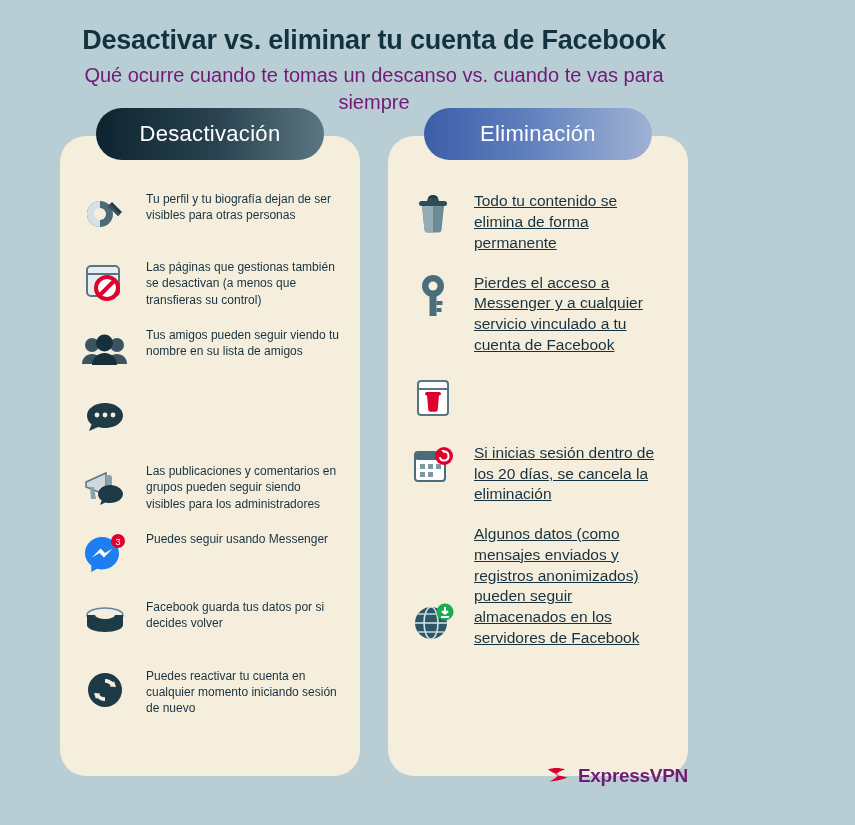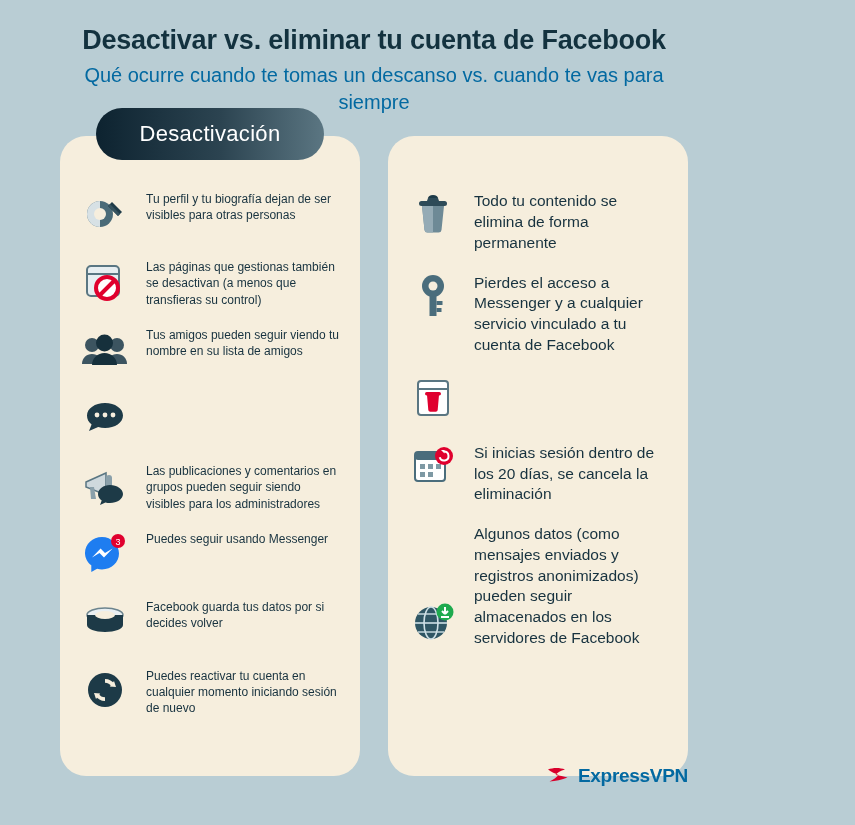--- a/index.html
+++ b/index.html
@@ -26,21 +26,21 @@
   .title {
     font-size: 27px;
     font-weight: bold;
     color: #13323f;
     letter-spacing: -0.2px;
     margin: 0 0 6px 0;
     line-height: 1.2;
   }
   .subtitle {
     font-size: 20px;
-    color: #0369a1;
+    color: #701a75;
     line-height: 1.35;
     margin: 0 auto;
     max-width: 620px;
     font-weight: normal;
   }
   .columns {
     display: flex;
     justify-content: center;
     gap: 28px;
     margin-top: 20px;
@@ -92,38 +92,38 @@
     display: flex;
     align-items: center;
     justify-content: center;
   }
   .item-text {
     font-size: 12px;
     line-height: 1.34;
     color: #17323f;
     padding-top: 3px;
   }
-  .right .item-text { font-size: 15.5px; }
+  .right .item-text { font-size: 15.5px; text-decoration: underline; }
   .footer-logo {
     position: absolute;
     right: 60px;
     bottom: 36px;
     display: flex;
     align-items: center;
     gap: 7px;
   }
   .logo-mark {
     width: 26px;
     height: 26px;
     position: relative;
   }
   .logo-text {
     font-size: 19px;
     font-weight: bold;
-    color: #0369a1;
+    color: #701a75;
     letter-spacing: -0.3px;
   }
 </style>
 </head>
 <body>
 
 <div class="infographic">
 
   <div class="header">
     <h1 class="title">Desactivar vs. eliminar tu cuenta de Facebook</h1>
@@ -230,20 +230,23 @@
             <path d="M21 32a11 11 0 0 1-9.5-5.5l3.2-1.8A7.3 7.3 0 0 0 21 28.3z" fill="#f6eedd"></path>
             <path d="M30 12l2 6-6.2-.6z" fill="#f6eedd"></path>
             <path d="M12 30l-2-6 6.2.6z" fill="#f6eedd"></path>
           </svg>
         </span>
         <span class="item-text">Puedes reactivar tu cuenta en cualquier momento iniciando sesión de nuevo</span>
       </div>
     </div>
 
     <div class="column right">
+      <div class="col-header elim">
+        <span>Eliminación</span>
+      </div>
 
       <div class="item">
         <span class="icon-wrap">
           <svg width="44" height="44" viewBox="0 0 44 44">
             <path d="M11 14h22l-2.5 24a3 3 0 0 1-3 2.6H16.5a3 3 0 0 1-3-2.6z" fill="#6e8a96"></path>
             <path d="M11 14h11v26.6h-5.5a3 3 0 0 1-3-2.6z" fill="#95abb5"></path>
             <rect x="8" y="9" width="28" height="5" rx="2.5" fill="#2e4b58"></rect>
             <path d="M17 6h10l1 3H16z" fill="#2e4b58"></path>
             <path d="M22 3c3 0 5 1.5 5 3H17c0-1.5 2-3 5-3z" fill="#1d3a47"></path>
           </svg>

